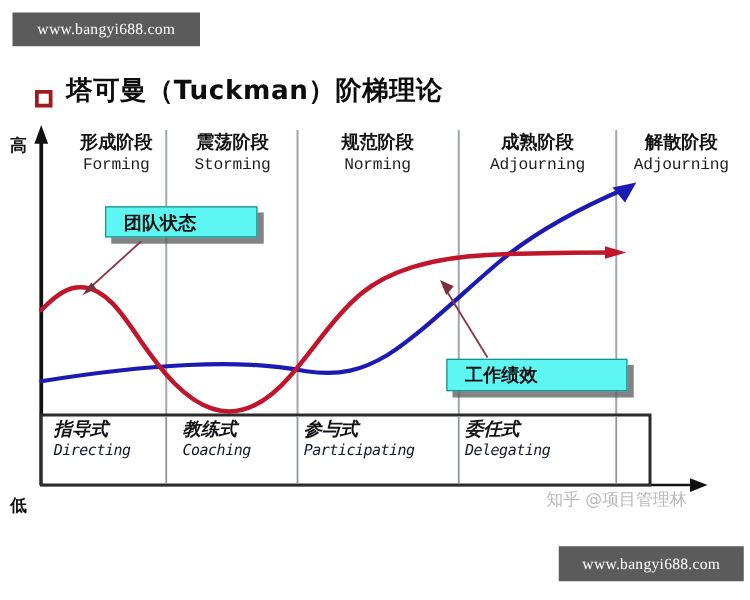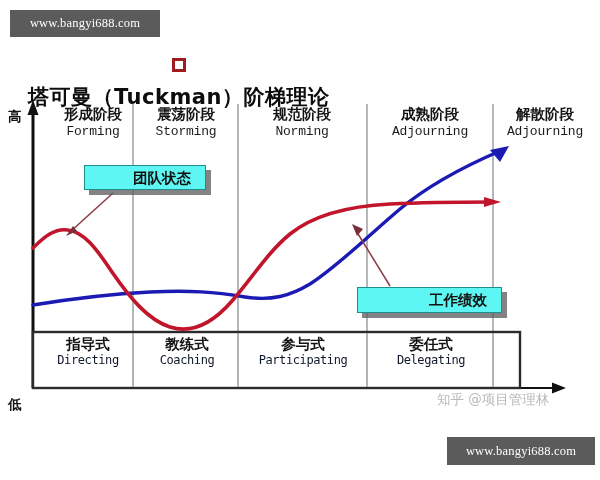--- a/index.html
+++ b/index.html
@@ -31,23 +31,22 @@
   }
   #wm-top   { left: 10px;  top: 10px;  width: 150px; height: 27px; }
   #wm-bottom{ left: 447px; top: 437px; width: 148px; height: 28px; }
 
   
   #title-row {
     position: absolute;
     left: 28px;
     top: 58px;
     display: flex;
-    align-items: center;
+    align-items: flex-end;
     gap: 11px;
-    flex-direction: column;
   }
   #title-bullet {
     width: 14px;
     height: 14px;
     border: 3.5px solid #9e1b20;
     background: #ffffff;
     box-sizing: border-box;
   }
   #title-text {
     font-family: "DejaVu Sans", sans-serif;
@@ -92,23 +91,23 @@
     font-size: 13px;
     color: #1c1c1c;
     display: block;
     letter-spacing: -0.2px;
   }
 
   
   .style-cell {
     position: absolute;
     top: 240px;
-    text-align: center;
     line-height: 1.2;
     white-space: nowrap;
+    font-style: italic;
   }
   .style-cn {
     font-family: "DejaVu Sans", sans-serif;
     font-size: 14.5px;
     font-weight: bold;
     color: #141414;
     display: block;
   }
   .style-en {
     font-family: "DejaVu Sans Mono", monospace;
@@ -134,21 +133,21 @@
     position: absolute;
     background: #5ef6f2;
     border: 1.6px solid #1d8d8d;
     box-shadow: 5px 5px 0 rgba(90,90,90,0.75);
     padding: 3px 14px 4px 14px;
     font-family: "DejaVu Sans", sans-serif;
     font-size: 14.5px;
     font-weight: bold;
     color: #111111;
     white-space: nowrap;
-    text-align: right;
+    text-align: left;
     box-sizing: border-box;
   }
   #callout-team { left: 84px;  top: 165px; width: 122px; height: 25px; }
   #callout-perf { left: 357px; top: 287px; width: 145px; height: 26px; }
 
   
   #zhihu {
     position: absolute;
     left: 437px;
     top: 391px;

